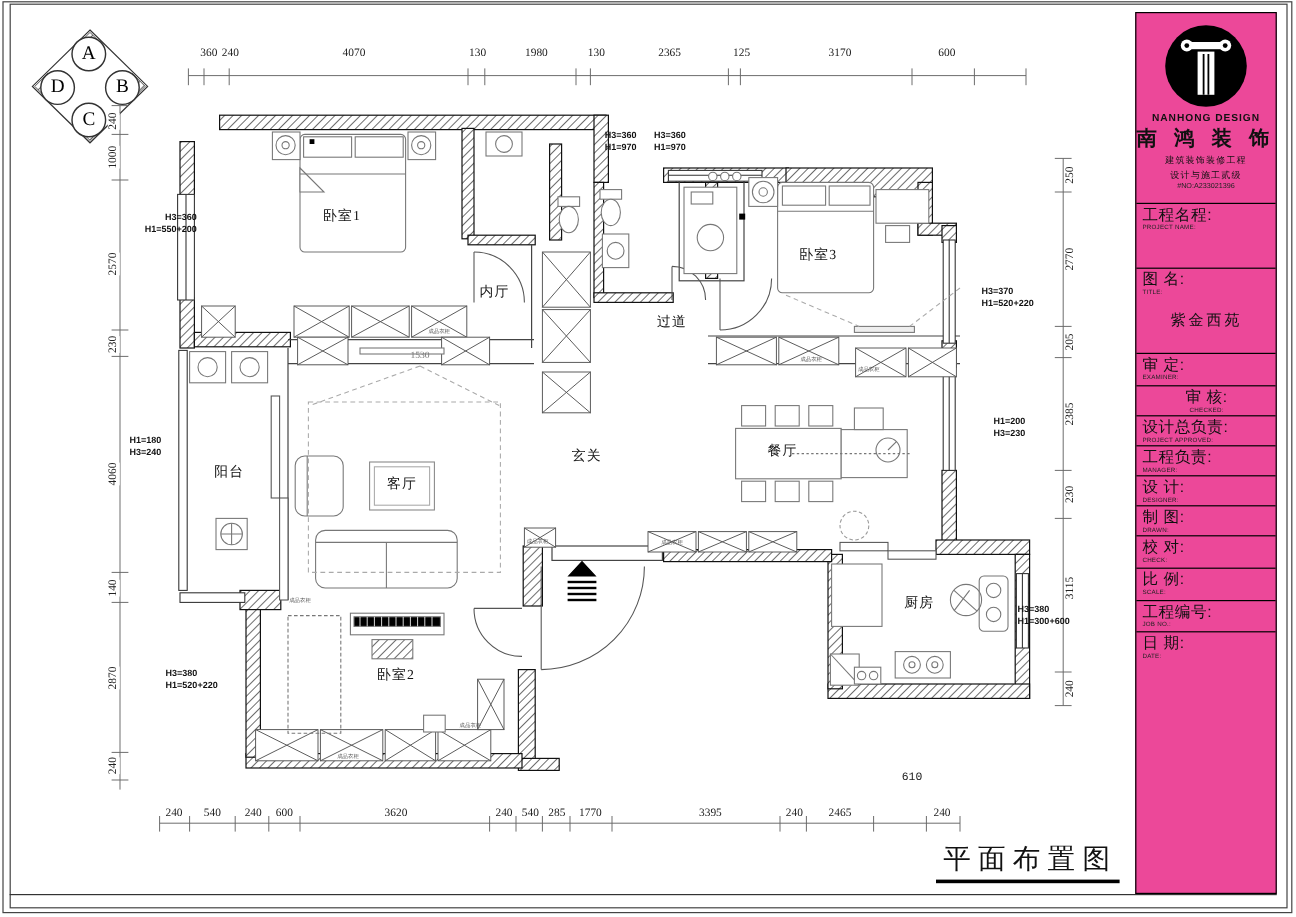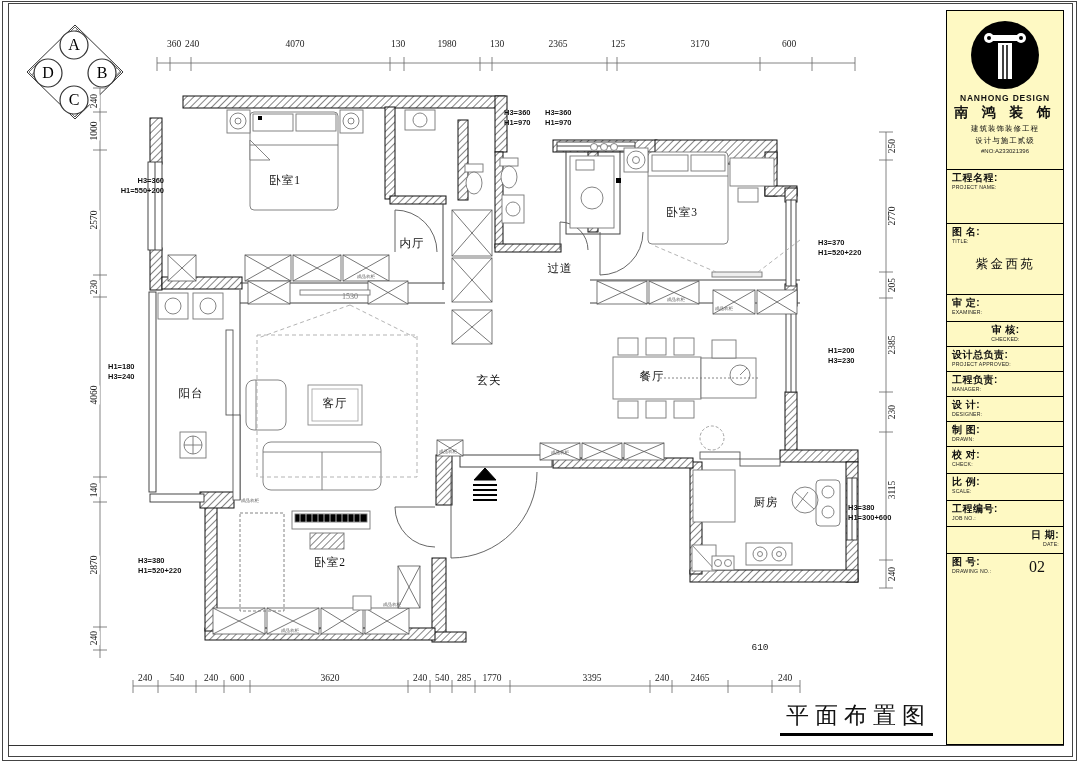--- a/index.html
+++ b/index.html
@@ -17,27 +17,27 @@
         transform:translate(-50%,-50%);white-space:nowrap;letter-spacing:1px;}
   .ann{position:absolute;font-size:7.5px;font-weight:600;color:#111;line-height:1.3;white-space:nowrap;}
   .tiny{position:absolute;font-size:4.5px;color:#555;transform:translate(-50%,-50%);white-space:nowrap;}
   .small-dim{position:absolute;font-size:8px;color:#777;transform:translate(-50%,-50%);
              font-family:"Liberation Serif","DejaVu Serif",serif;}
   
   .comp{position:absolute;font-family:"Liberation Serif","DejaVu Serif",serif;font-size:16px;color:#000;
         transform:translate(-50%,-50%);font-weight:500;}
   
   #tb{position:absolute;left:946px;top:10px;width:118px;height:735px;border:1.5px solid #000;
-      box-sizing:border-box;display:flex;flex-direction:column;background:#fef9c3;}
+      box-sizing:border-box;display:flex;flex-direction:column;background:#ec4899;}
   .tb-row{border-top:1px solid #000;padding:2px 4px 0 5px;box-sizing:border-box;overflow:hidden;flex:none;}
-  .tb-cn{font-size:10px;font-weight:700;letter-spacing:.5px;line-height:1.15;}
+  .tb-cn{font-size:13px;font-weight:400;letter-spacing:.5px;line-height:1.15;}
   .tb-en{font-size:5.2px;color:#222;letter-spacing:.2px;line-height:1.2;}
   .tb-logo{flex:none;height:158px;border-top:none;display:flex;flex-direction:column;align-items:center;box-sizing:border-box;padding-top:8px;}
   .brand-en{font-size:8.5px;font-weight:700;letter-spacing:.8px;margin-top:2px;}
-  .brand-cn{font-size:14px;font-weight:700;letter-spacing:5px;margin-top:1px;font-family:"Liberation Serif","DejaVu Serif",serif;white-space:nowrap;}
+  .brand-cn{font-size:17px;font-weight:700;letter-spacing:5px;margin-top:1px;font-family:"Liberation Serif","DejaVu Serif",serif;white-space:nowrap;}
   .brand-sub{font-size:7.5px;margin-top:2px;letter-spacing:1px;}
   .brand-no{font-size:6px;margin-top:2px;color:#222;}
   .tb-value{font-family:"Liberation Serif","DejaVu Serif",serif;font-size:12.5px;letter-spacing:2.5px;
             text-align:center;margin-top:12px;}
   .tb-dwgno{font-family:"Liberation Serif","DejaVu Serif",serif;font-size:16px;position:absolute;right:18px;top:4px;}
   .tb-notes{font-size:7.3px;line-height:1.4;padding:2px 4px;flex:1;display:flex;flex-direction:column;}
   .tb-note-line{margin:0;}
   .tb-fine{font-size:5.3px;margin-top:2px;}
   .tb-phone{font-size:8.2px;margin-top:auto;padding-bottom:3px;letter-spacing:.2px;}
   #plan-title{position:absolute;left:786px;top:700px;font-family:"Liberation Serif","DejaVu Serif",serif;
@@ -573,24 +573,19 @@
     <div class="tb-en">CHECK:</div>
   </div>
   <div class="tb-row" style="height:27px;">
     <div class="tb-cn">比   例:</div>
     <div class="tb-en">SCALE:</div>
   </div>
   <div class="tb-row" style="height:26px;">
     <div class="tb-cn">工程编号:</div>
     <div class="tb-en">JOB NO.:</div>
   </div>
-  <div class="tb-row" style="height:27px;text-align:right;">
+  <div class="tb-row" style="height:27px;">
     <div class="tb-cn">日   期:</div>
     <div class="tb-en">DATE:</div>
   </div>
-  <div class="tb-row" style="height:32px;position:relative;">
-    <div class="tb-cn">图   号:</div>
-    <div class="tb-en">DRAWING NO.:</div>
-    <div class="tb-dwgno">02</div>
-  </div>
 </div>
 
 </div>
 
 </body></html>

